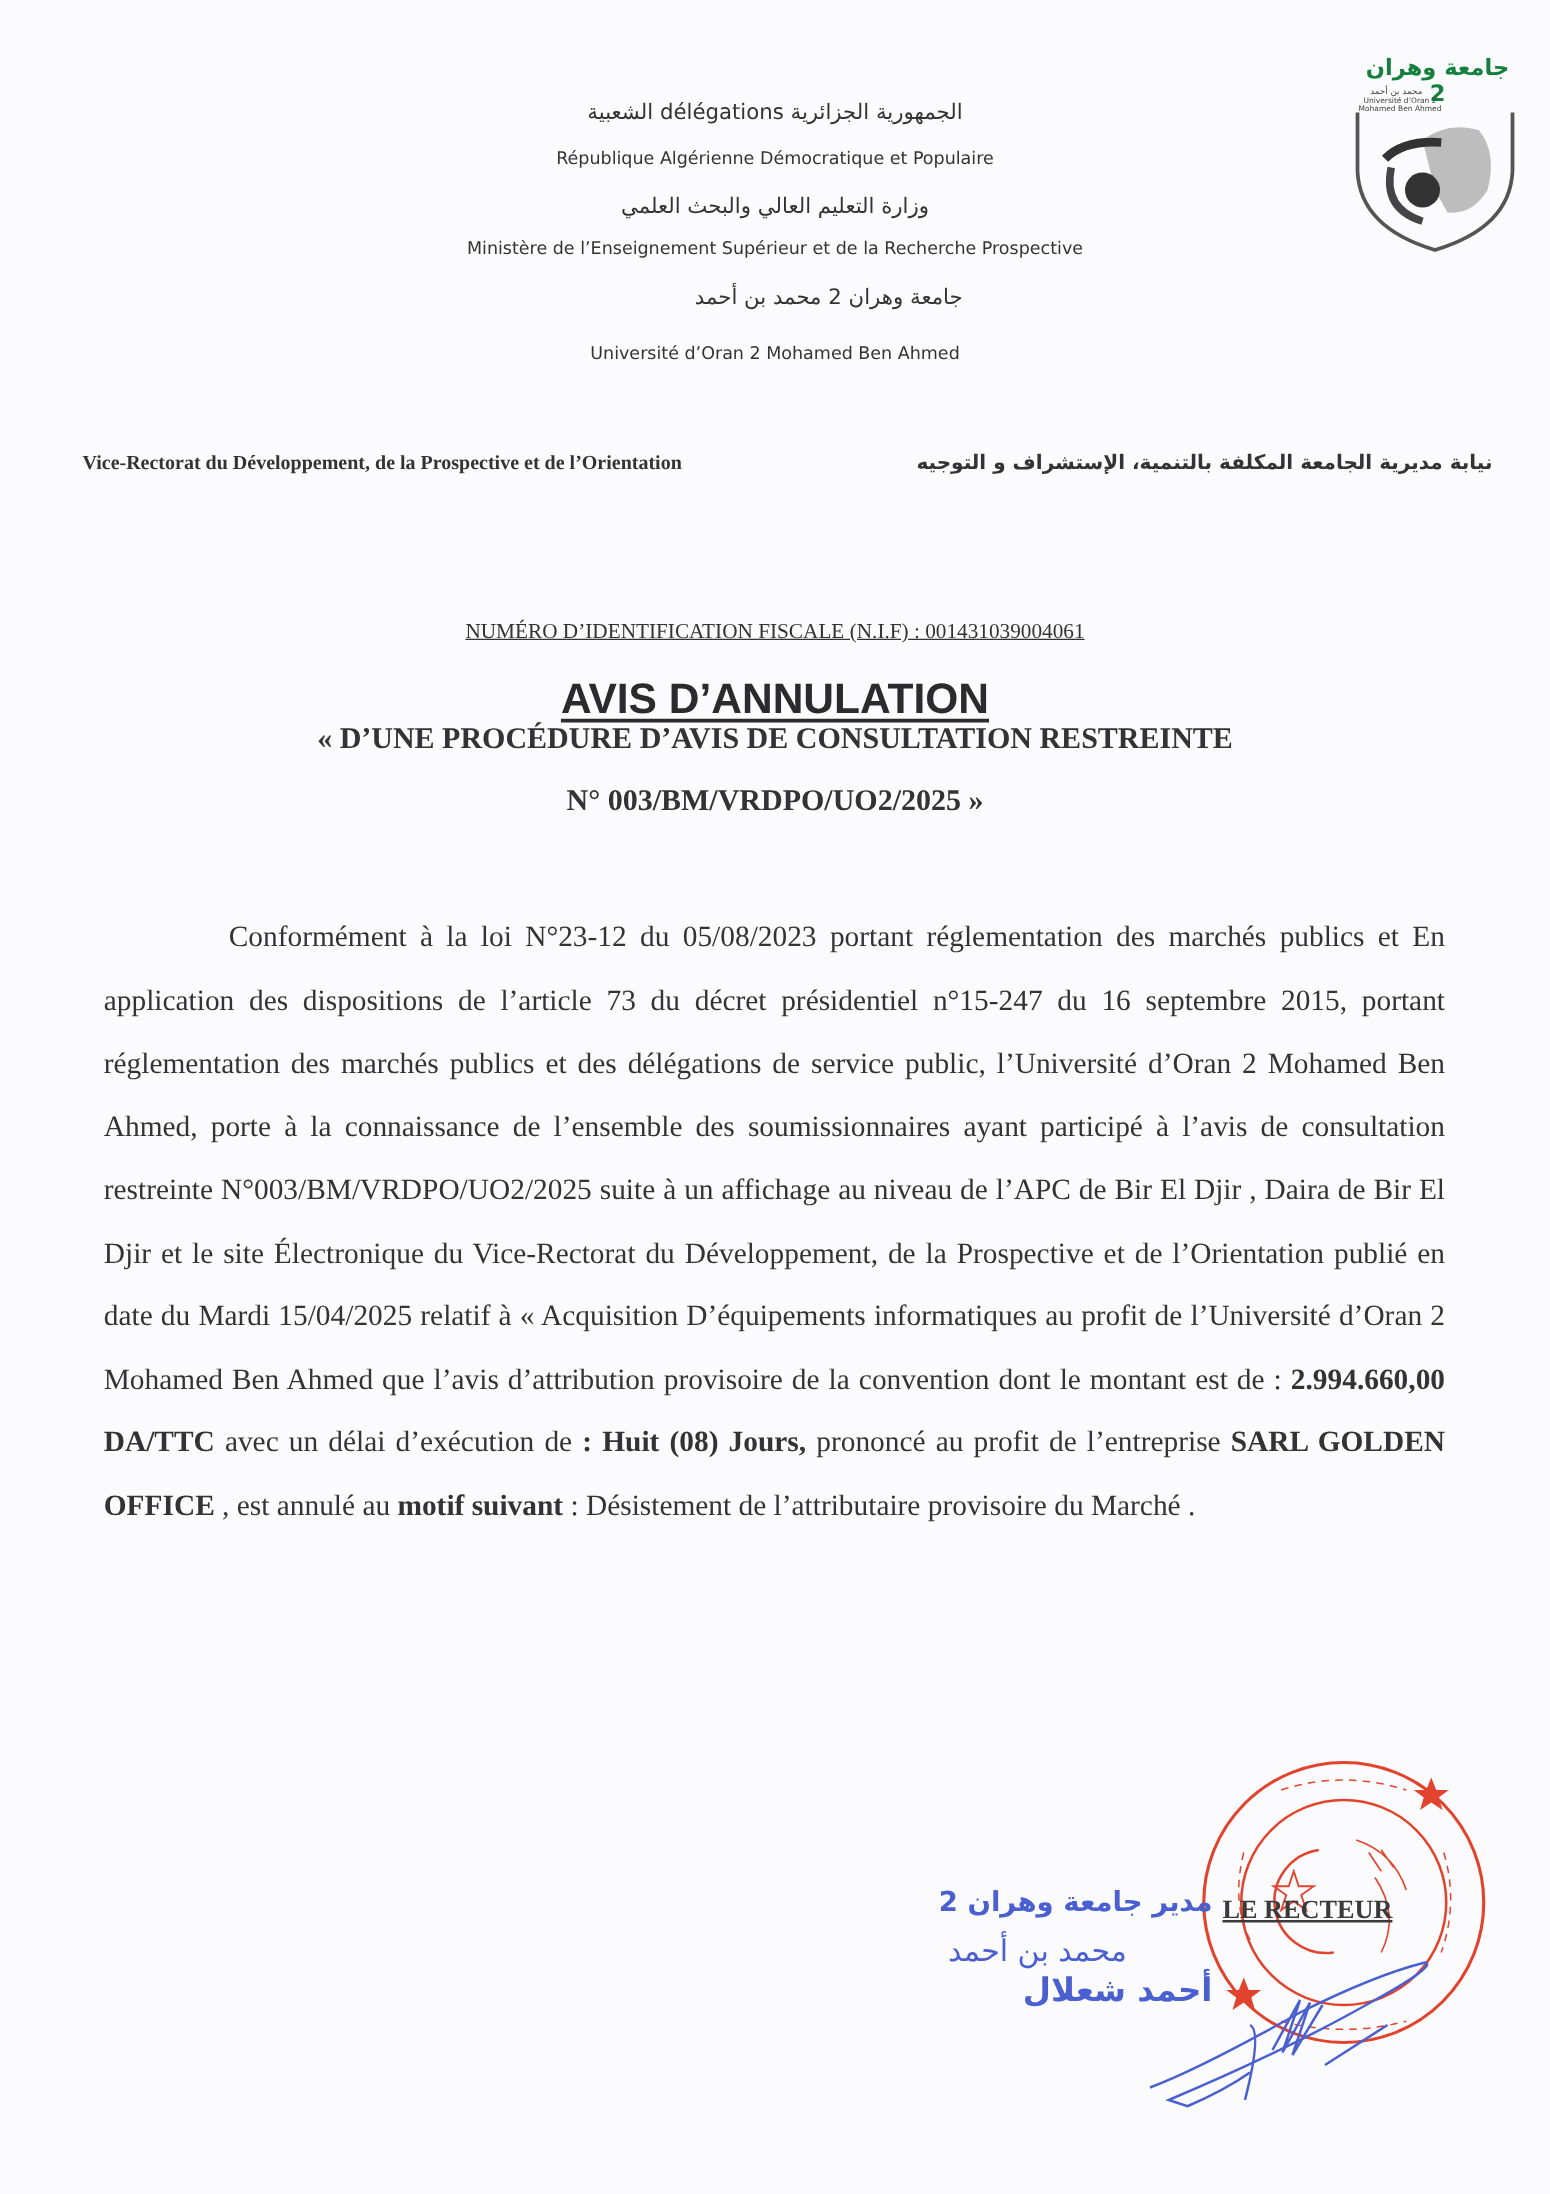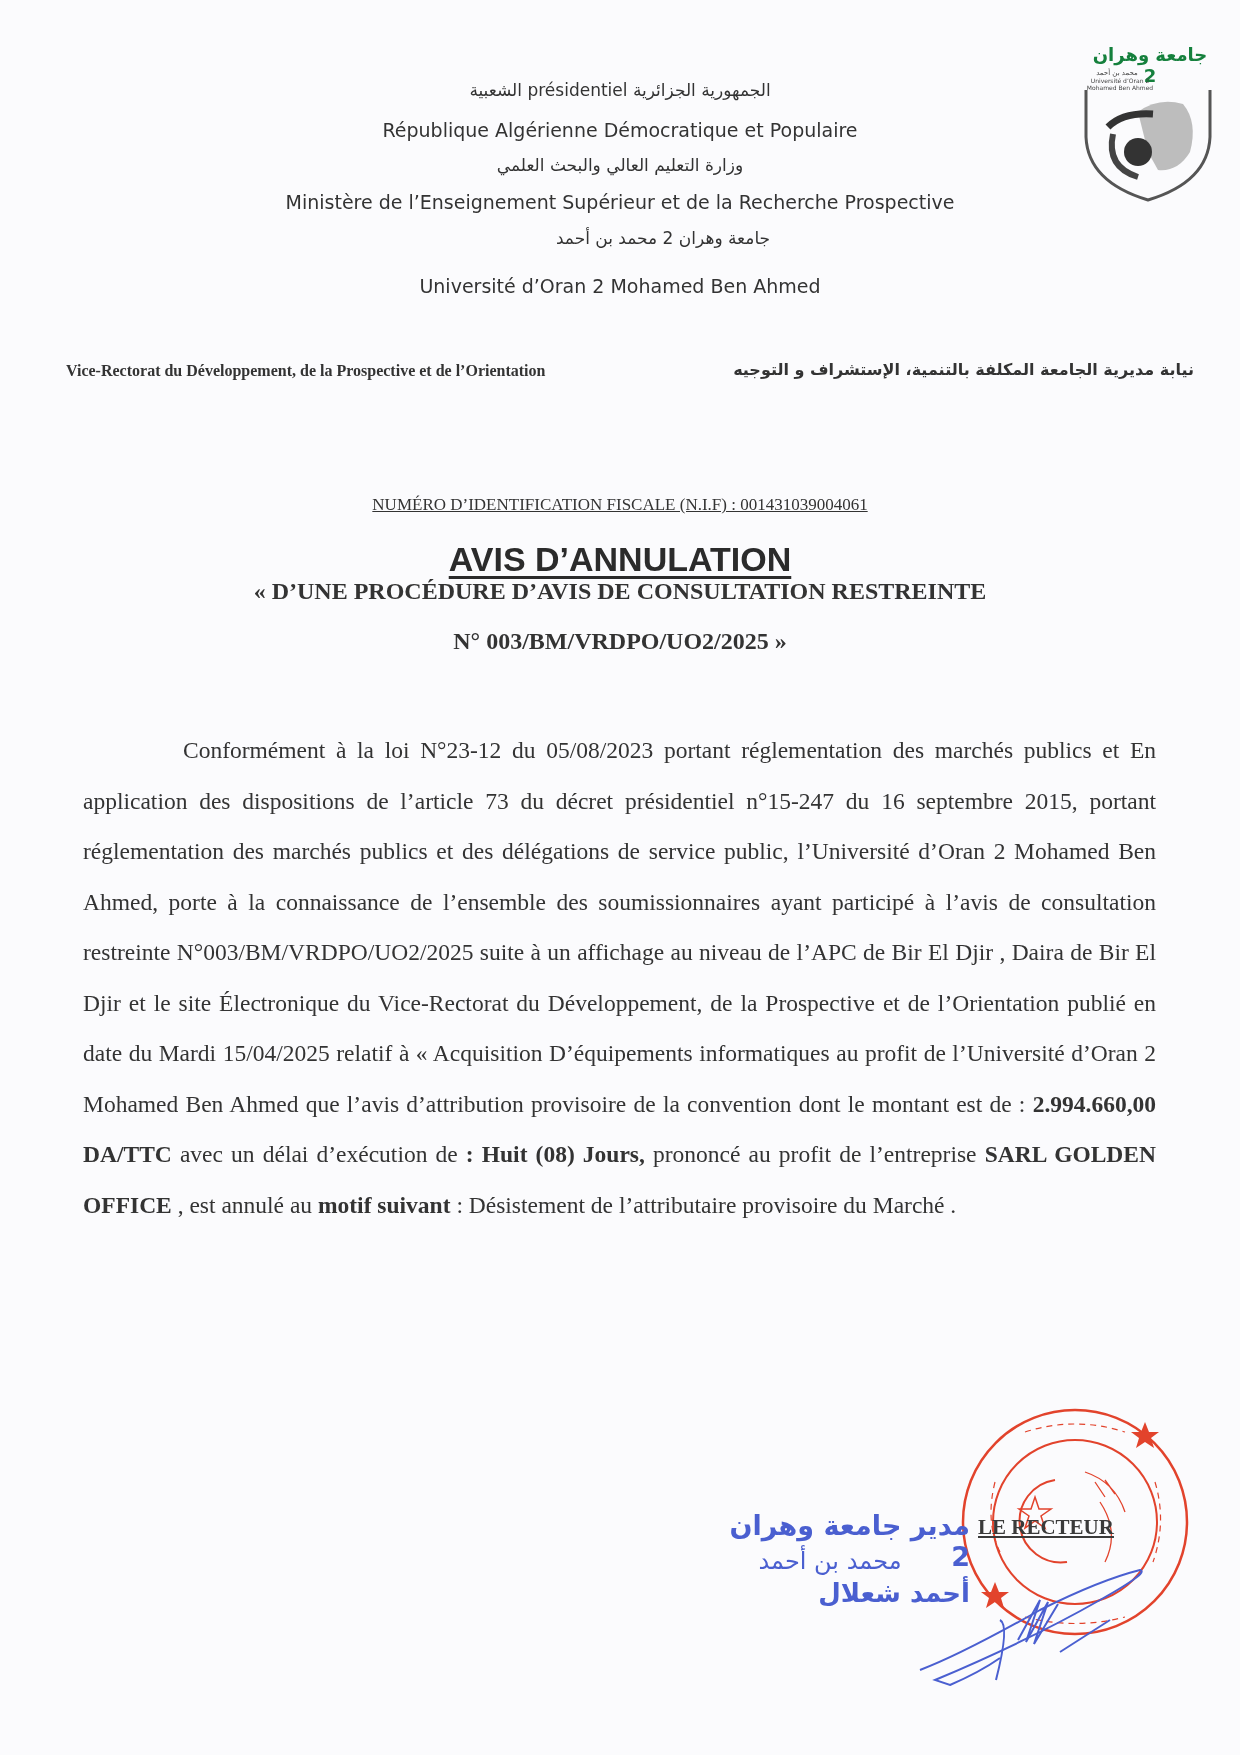--- a/index.html
+++ b/index.html
@@ -7,21 +7,21 @@
     width: 1240px; height: 1755px; position: relative; overflow: hidden;
     background: #fbfbfd; color: #2a2a2a;
     font-family: "Liberation Serif", serif;
   }
   .abs { position: absolute; }
   .header-line {
     position: absolute; left: 0; width: 1240px; text-align: center;
     font-family: "DejaVu Sans", sans-serif; color: #333;
   }
   .ar { font-family: "DejaVu Sans", sans-serif; direction: rtl; }
-  .fr-head { font-size: 19px; }
+  .fr-head { font-size: 14px; }
   .ar-head { font-size: 17px; }
   .vr-fr {
     left: 66px; top: 362px; font-size: 16px; font-weight: bold;
     font-family: "Liberation Serif", serif; color: #333;
   }
   .vr-ar {
     right: 46px; top: 360px; font-size: 16px; font-weight: bold; color: #333;
   }
   .nif {
     left: 0; width: 1240px; top: 463px; text-align: center;
@@ -66,21 +66,21 @@
     <path d="M30 85 Q45 70 75 72" fill="none" stroke="#333" stroke-width="7"></path>
     <circle cx="60" cy="110" r="14" fill="#333"></circle>
     <path d="M35 92 Q28 125 60 135" fill="none" stroke="#444" stroke-width="6"></path>
   </svg>
   <div class="abs ar" style="left:8px;top:2px;width:128px;text-align:center;font-size:18px;font-weight:bold;color:#15803d;">جامعة وهران 2</div>
   <div class="abs ar" style="left:4px;top:27px;width:70px;text-align:center;font-size:7px;color:#444;">محمد بن أحمد</div>
   <div class="abs" style="left:2px;top:35px;width:80px;text-align:center;font-size:6px;color:#444;font-family:'DejaVu Sans',sans-serif;">Université d’Oran 2</div>
   <div class="abs" style="left:2px;top:42px;width:80px;text-align:center;font-size:6px;color:#444;font-family:'DejaVu Sans',sans-serif;">Mohamed Ben Ahmed</div>
 </div>
 
-<div class="header-line ar ar-head" style="top:80px;">الجمهورية الجزائرية présidentiel الشعبية</div>
+<div class="header-line ar ar-head" style="top:80px;">الجمهورية الجزائرية délégations الشعبية</div>
 <div class="header-line fr-head" style="top:119px;">République Algérienne Démocratique et Populaire</div>
 <div class="header-line ar ar-head" style="top:155px;">وزارة التعليم العالي والبحث العلمي</div>
 <div class="header-line fr-head" style="top:191px;">Ministère de l’Enseignement Supérieur et de la Recherche Prospective</div>
 <div class="header-line ar ar-head" style="top:228px;padding-left:43px;">جامعة وهران 2 محمد بن أحمد</div>
 <div class="header-line fr-head" style="top:263px;margin-top:12px;">Université d’Oran 2 Mohamed Ben Ahmed</div>
 
 <div class="abs vr-fr">Vice-Rectorat du Développement, de la Prospective et de l’Orientation</div>
 <div class="abs ar vr-ar">نيابة مديرية الجامعة المكلفة بالتنمية، الإستشراف و التوجيه</div>
 
 <div class="abs nif">NUMÉRO D’IDENTIFICATION FISCALE (N.I.F) : 001431039004061</div>
@@ -98,21 +98,21 @@
     <circle cx="120" cy="120" r="82" fill="none" stroke="#e2432c" stroke-width="2"></circle>
     <path d="M100 78 A40 40 0 1 0 112 160 A32 32 0 1 1 100 78 Z" fill="none" stroke="#e2432c" stroke-width="2"></path>
     <polygon points="80,95 84,107 96,107 86,114 90,126 80,119 70,126 74,114 64,107 76,107" fill="none" stroke="#e2432c" stroke-width="1.5"></polygon>
     <polygon points="190,20 194,30 204,30 196,36 199,46 190,40 181,46 184,36 176,30 186,30" fill="#e2432c"></polygon>
     <polygon points="40,180 44,190 54,190 46,196 49,206 40,200 31,206 34,196 26,190 36,190" fill="#e2432c"></polygon>
     <path d="M130 70 Q160 80 170 110 M140 80 L150 95 M150 78 L160 92 M145 100 Q165 130 150 160" fill="none" stroke="#e2432c" stroke-width="1.3"></path>
     <path d="M40 80 Q30 120 45 150 M200 80 Q212 120 198 160 M70 30 Q120 14 170 30 M70 215 Q120 228 170 215" fill="none" stroke="#e2432c" stroke-width="1.2" stroke-dasharray="6 5"></path>
   </svg>
 </div>
 
-<div class="sig-ar" style="left:720px;top:1510px;width:250px;text-align:right;font-size:27px;">مدير جامعة وهران 2</div>
+<div class="sig-ar" style="left:720px;top:1510px;width:250px;text-align:right;font-size:22px;">مدير جامعة وهران 2</div>
 <div class="sig-ar" style="left:720px;top:1547px;width:220px;text-align:center;font-size:24px;font-weight:normal;">محمد بن أحمد</div>
 <div class="sig-ar" style="left:730px;top:1578px;width:240px;font-size:26px;">أحمد شعلال</div>
 
 <div class="abs recteur">LE RECTEUR</div>
 
 <div class="abs" style="left:900px;top:1560px;width:340px;height:140px;">
   <svg width="340" height="140" viewBox="0 0 340 140">
     <path d="M20 110 Q60 95 140 50 Q200 20 240 10 Q250 12 200 40 Q130 80 35 120 L50 125 Q80 112 100 98" fill="none" stroke="#4a5fd0" stroke-width="2"></path>
     <path d="M100 60 Q110 65 96 120" fill="none" stroke="#4a5fd0" stroke-width="2"></path>
     <path d="M118 80 L140 40 L126 82 L148 42 L134 84 L158 44" fill="none" stroke="#4a5fd0" stroke-width="2"></path>

